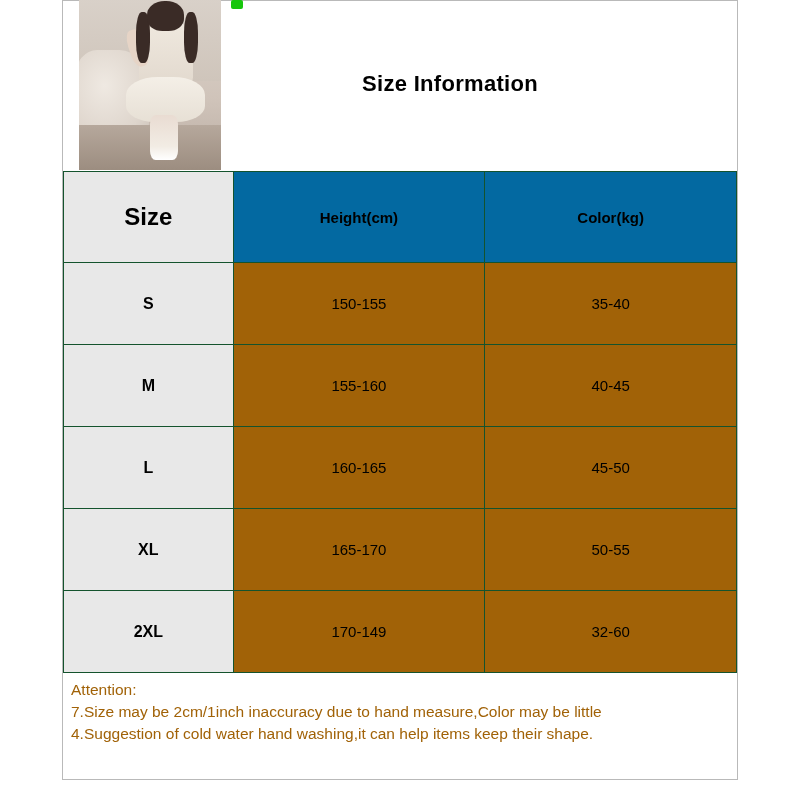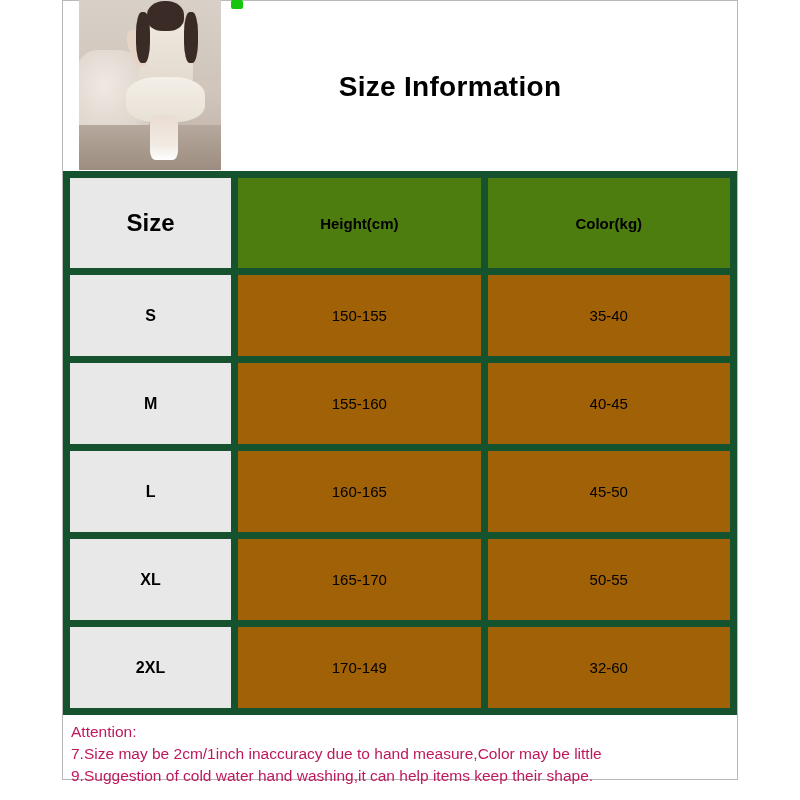--- a/index.html
+++ b/index.html
@@ -134,45 +134,45 @@
     background: #16c60c;
     border-radius: 2px;
   }
 
   .title {
     position: absolute;
     left: 0;
     right: 0;
     top: 70px;
     text-align: center;
-    font-size: 28px;
+    font-size: 22px;
     font-weight: bold;
     letter-spacing: 0.3px;
     padding-left: 100px;
   }
 
   
   table.size-table {
     width: 100%;
     border-collapse: collapse;
     table-layout: fixed;
   }
   table.size-table th,
   table.size-table td {
-    border: 7px solid #14532d;
+    border: 1px solid #14532d;
     text-align: center;
     vertical-align: middle;
   }
   table.size-table colgroup col.c1 { width: 25.2%; }
   table.size-table colgroup col.c2 { width: 37.4%; }
   table.size-table colgroup col.c3 { width: 37.4%; }
 
   thead th {
     height: 88px;
-    background: #4d7c0f;
+    background: #0369a1;
     font-size: 15px;
     font-weight: bold;
   }
   thead th.size-head {
     font-size: 24px;
     font-weight: bold;
     background: #e8e8e8;
   }
 
   tbody td {
@@ -184,21 +184,21 @@
     font-weight: bold;
     font-size: 16px;
     background: #e8e8e8;
   }
 
   
   .attention {
     padding: 6px 10px 8px 8px;
     font-size: 15.5px;
     line-height: 1.42;
-    color: #be185d;
+    color: #a16207;
   }
   .attention .line {
     white-space: nowrap;
   }
 </style>
 </head>
 <body>
 
 <div class="page">
 
@@ -263,17 +263,17 @@
           <td class="size-cell">2XL</td>
           <td>170-149</td>
           <td>32-60</td>
         </tr>
       </tbody>
     </table>
 
     <div class="attention">
       <div class="line">Attention:</div>
       <div class="line">7.Size may be 2cm/1inch inaccuracy due to hand measure,Color may be little</div>
-      <div class="line">9.Suggestion of cold water hand washing,it can help items keep their shape.</div>
+      <div class="line">4.Suggestion of cold water hand washing,it can help items keep their shape.</div>
     </div>
 
   </div>
 </div>
 
 </body></html>

